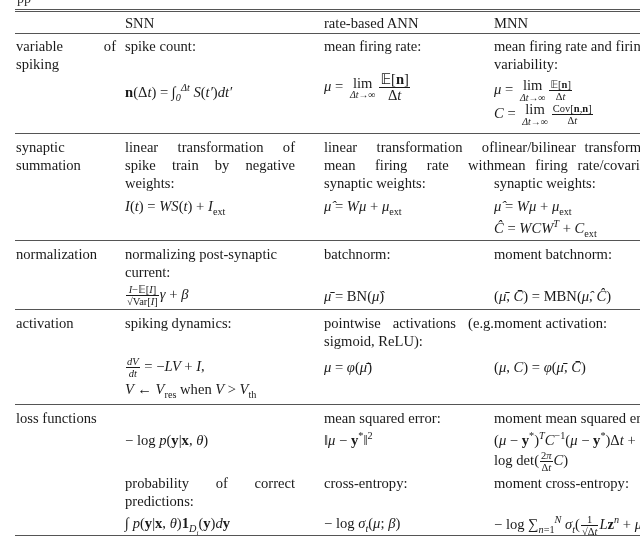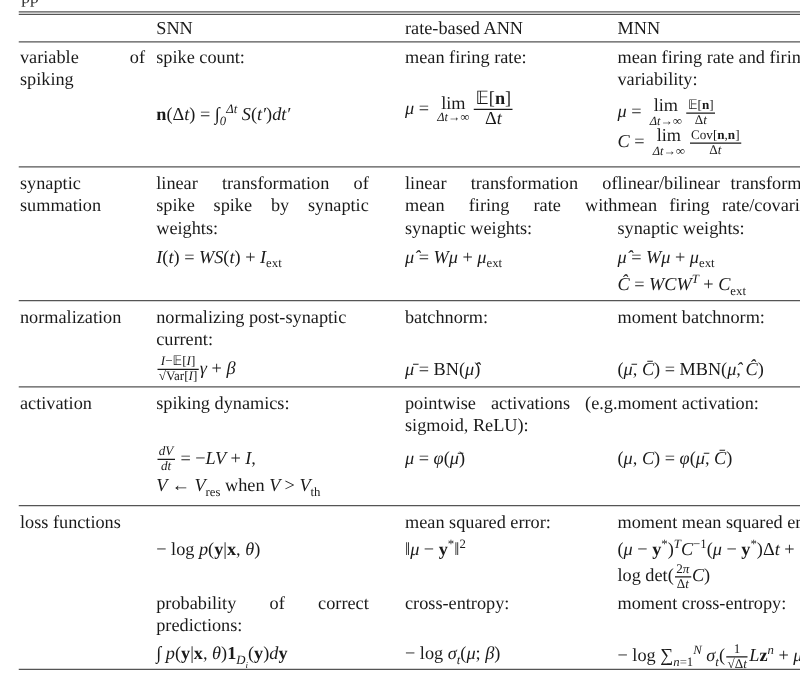--- a/index.html
+++ b/index.html
@@ -69,21 +69,21 @@
   </div>
   <div class="cell c3" style="top:37px">mean firing rate and firing co-variability:</div>
   <div class="cell c3 math" style="top:78px">
     μ <span class="up">=</span> <span class="lim">lim<span class="sub">Δt→∞</span></span><span class="frac"><span class="num up">𝔼[<b>n</b>]</span><span class="den"><span class="up">Δ</span>t</span></span>
   </div>
   <div class="cell c3 math" style="top:102px">
     C <span class="up">=</span> <span class="lim">lim<span class="sub">Δt→∞</span></span><span class="frac"><span class="num up">Cov[<b>n</b>,<b>n</b>]</span><span class="den"><span class="up">Δ</span>t</span></span>
   </div>
 
   <div class="cell c0 just" style="top:138px">synaptic summation</div>
-  <div class="cell c1 just" style="top:138px">linear transformation of spike spike by synaptic weights:</div>
+  <div class="cell c1 just" style="top:138px">linear transformation of spike train by negative weights:</div>
   <div class="cell c1 math" style="top:197px">
     I<span class="up">(</span>t<span class="up">) =</span> WS<span class="up">(</span>t<span class="up">) +</span> I<sub class="up">ext</sub>
   </div>
   <div class="cell c2 just" style="top:138px">linear transformation of mean firing rate with synaptic weights:</div>
   <div class="cell c2 math" style="top:197px">
     μ̂ <span class="up">=</span> Wμ <span class="up">+</span> μ<sub class="up">ext</sub>
   </div>
   <div class="cell c3 just" style="top:138px">linear/bilinear transformation of mean firing rate/covariance by synaptic weights:</div>
   <div class="cell c3 math" style="top:197px">
     μ̂ <span class="up">=</span> Wμ <span class="up">+</span> μ<sub class="up">ext</sub>

